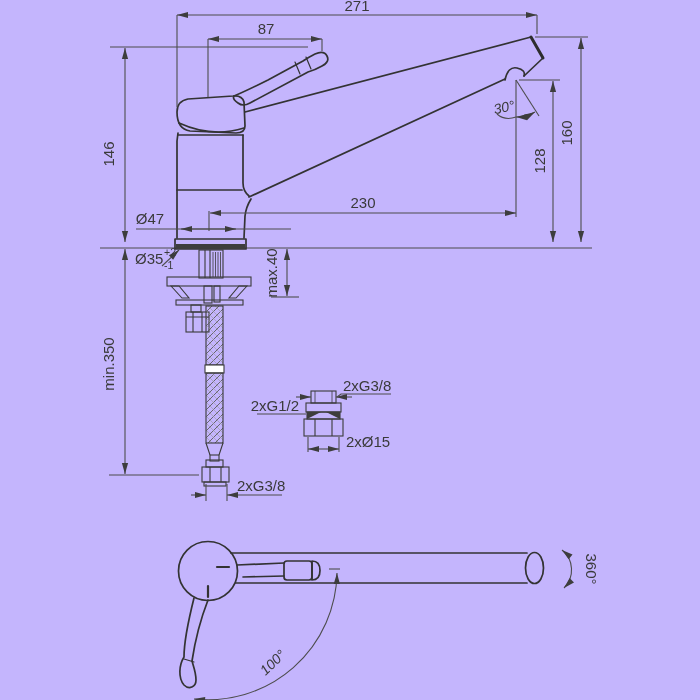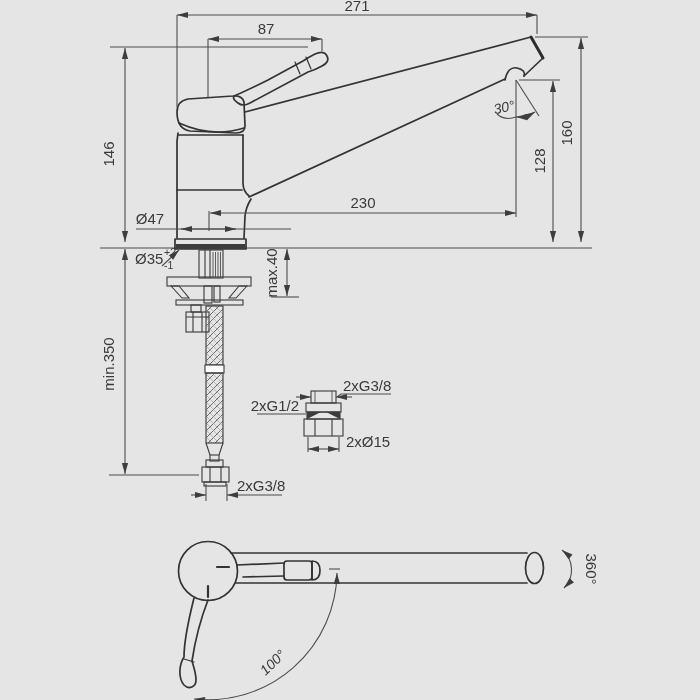--- a/index.html
+++ b/index.html
@@ -1,16 +1,16 @@
 <!DOCTYPE html>
 <html><head>
 <meta charset="utf-8">
 <style>
   html,body{margin:0;padding:0;background:#ffffff;}
-  .canvas{position:relative;width:700px;height:700px;background:#e5e5e5;overflow:hidden;
+  .canvas{position:relative;width:700px;height:700px;background:#c4b5fd;overflow:hidden;
           font-family:"Liberation Sans", sans-serif;}
   svg text{fill:#3a3a3a;font-family:"Liberation Sans", sans-serif;font-size:15px;}
   svg text.small{font-size:10.5px;}
   svg text.angle{font-size:14px;font-style:italic;}
   .obj{stroke:#333333;stroke-width:1.7;fill:none;stroke-linejoin:round;stroke-linecap:round;}
   .objthin{stroke:#3a3a3a;stroke-width:1.1;fill:none;}
   .dim{stroke:#4d4d4d;stroke-width:1.1;fill:none;}
   .thick{stroke:#2d2d2d;stroke-width:3;fill:none;}
 </style>
 </head>

